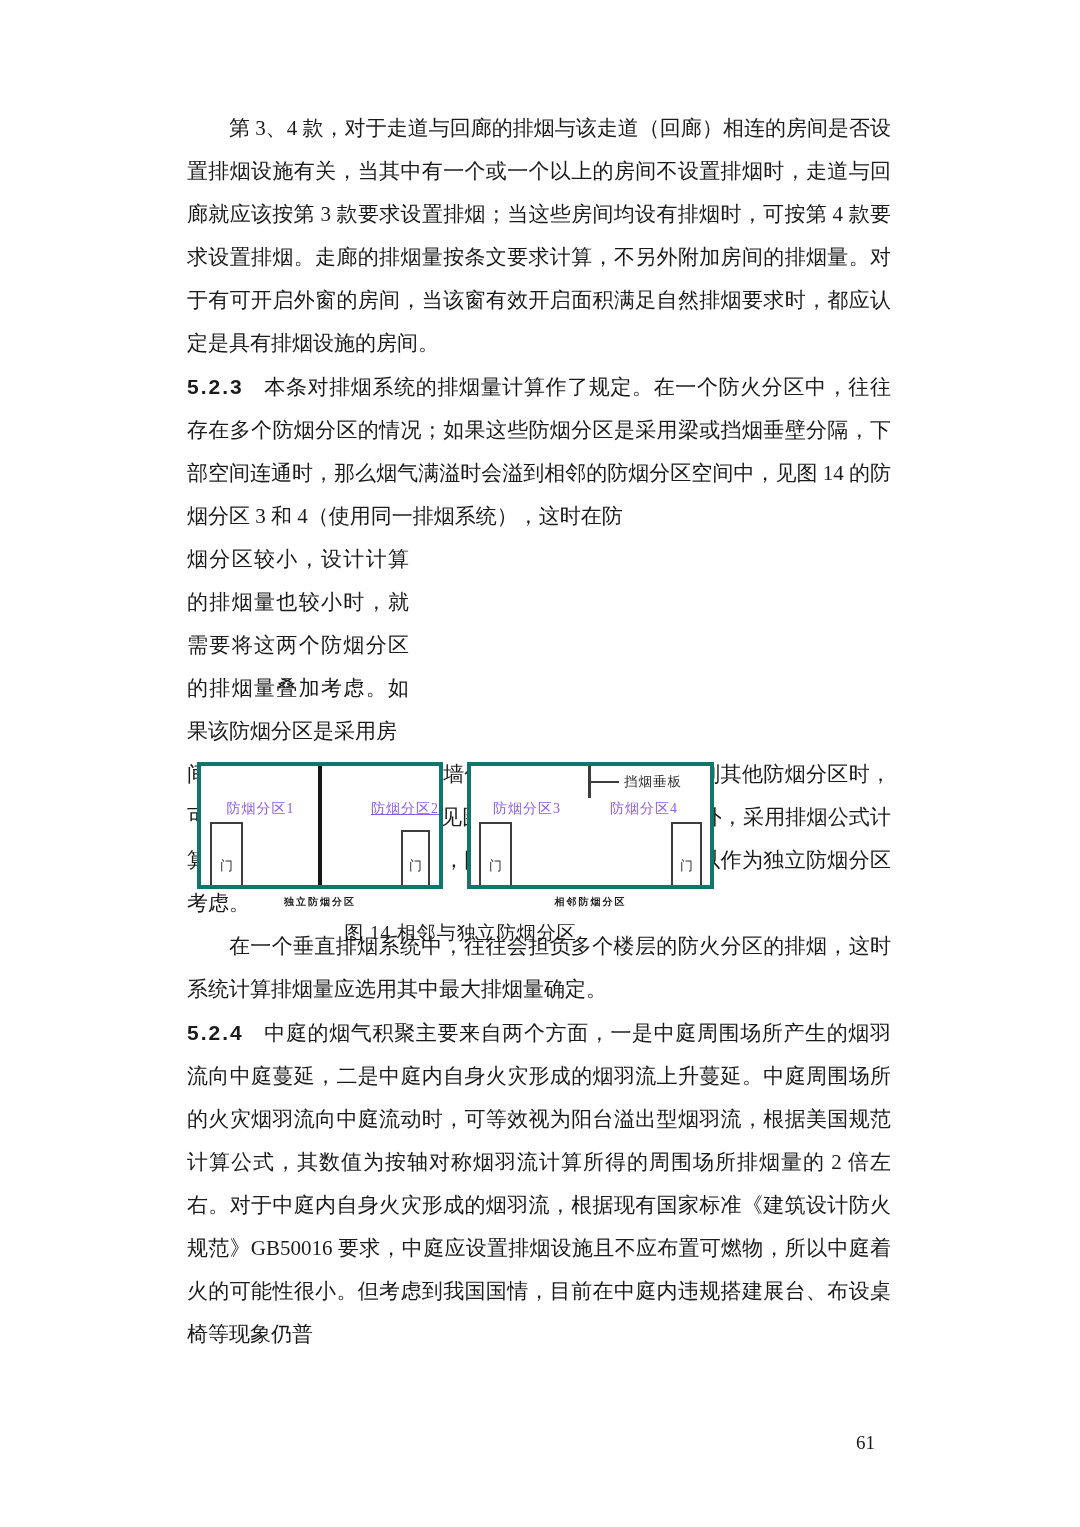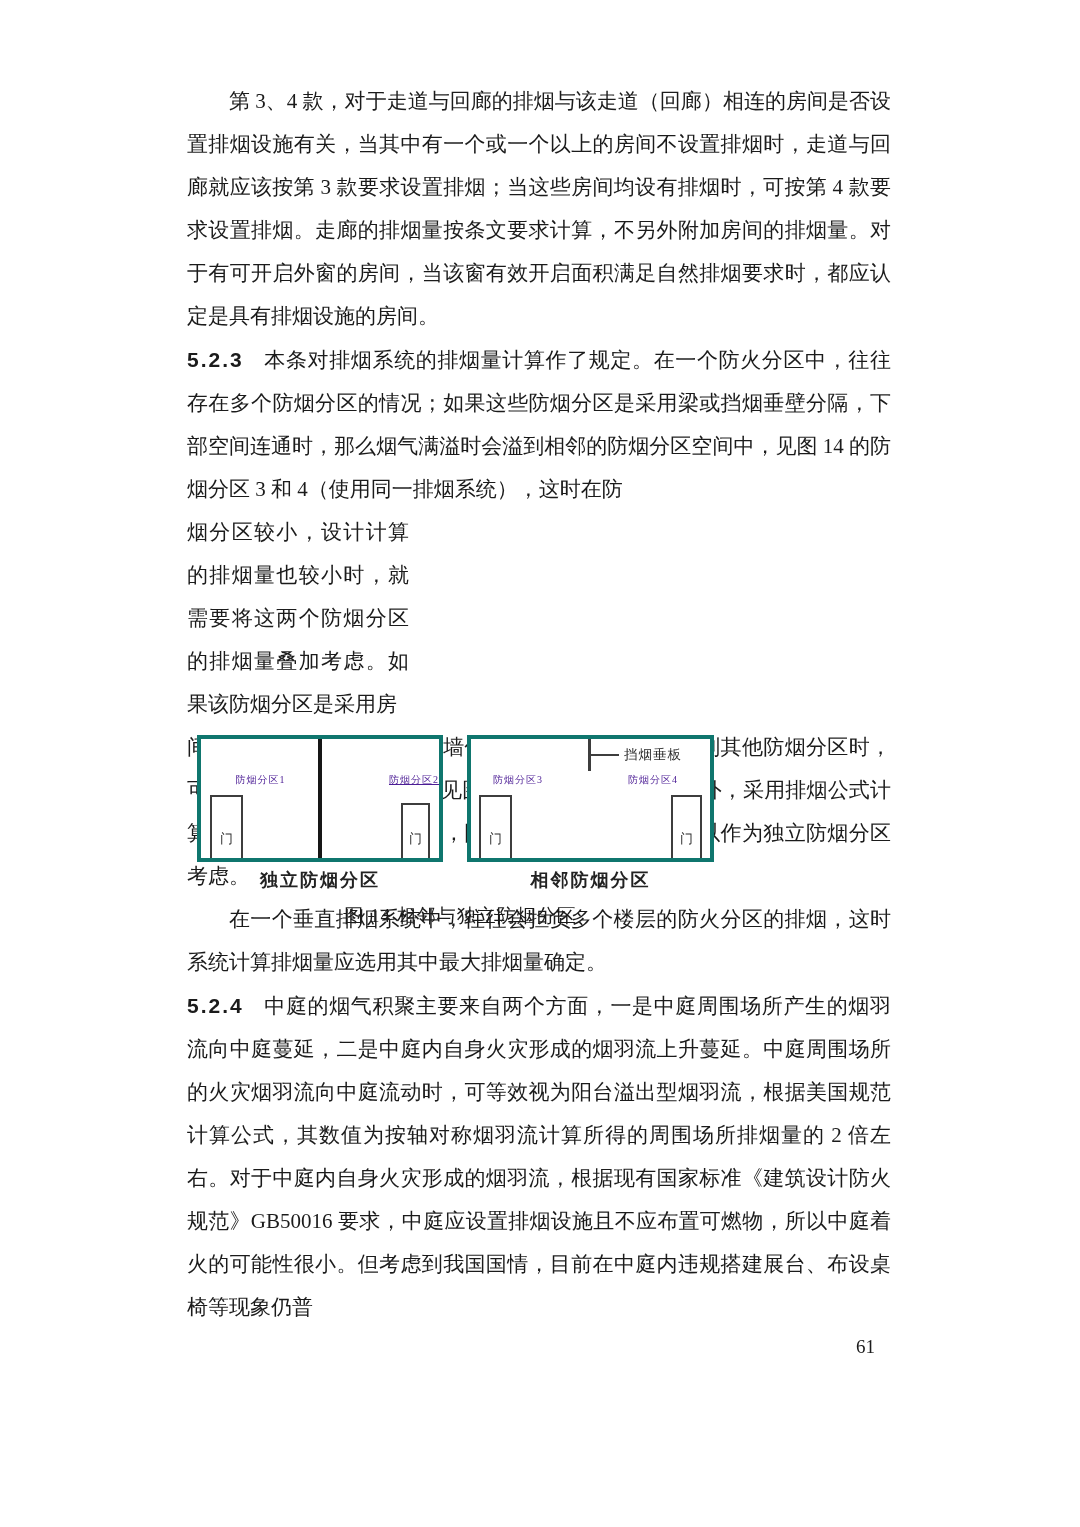--- a/index.html
+++ b/index.html
@@ -7,21 +7,21 @@
     padding: 0;
     background: #ffffff;
   }
   .page {
     position: relative;
     width: 996px;
     height: 1527px;
     margin: 0 auto;
     background: #ffffff;
     box-sizing: border-box;
-    padding: 80px 147px 0 145px;
+    padding: 107px 147px 0 145px;
     overflow: hidden;
     font-family: "Liberation Serif", "DejaVu Serif", serif;
     color: #1b1b1b;
   }
   .para {
     margin: 0;
     font-size: 21px;
     line-height: 43px;
     text-align: justify;
     text-justify: inter-ideograph;
@@ -67,23 +67,23 @@
   .divider {
     position: absolute;
     top: 0; bottom: 0;
     left: calc(50% - 2px);
     width: 4px;
     background: #161616;
   }
   .zlabel {
     position: absolute;
     top: 34px;
-    font-size: 10px;
+    font-size: 14px;
     letter-spacing: 1px;
-    color: #4c1d95;
+    color: #8b5cf6;
     white-space: nowrap;
   }
   .z1 { left: 0; width: 50%; text-align: center; }
   .z2 { right: 0; width: 50%; text-align: right; text-decoration: underline; }
   .z3 { left: 22px; }
   .z4 { right: 32px; margin-left: 30px; }
   .door {
     position: absolute;
     bottom: 0;
     border: 2px solid #3d3d3d;
@@ -124,37 +124,37 @@
     top: 7px;
     left: 153px;
     font-size: 13.5px;
     letter-spacing: 1px;
     color: #2a2a2a;
     white-space: nowrap;
   }
   .dlabel {
     margin-top: 6px;
     text-align: center;
-    font-size: 18px;
+    font-size: 10px;
     font-weight: bold;
     letter-spacing: 2px;
     color: #222222;
   }
   .caption {
     width: 527px;
     margin-left: 10px;
     margin-top: 11px;
     text-align: center;
     font-size: 19px;
     letter-spacing: 1px;
     color: #1b1b1b;
   }
   .pagenum {
     position: absolute;
-    top: 1336px;
+    top: 1432px;
     right: 163px;
     font-size: 19px;
     color: #1b1b1b;
   }
 </style>
 </head>
 <body>
 
 <div class="page">
 

